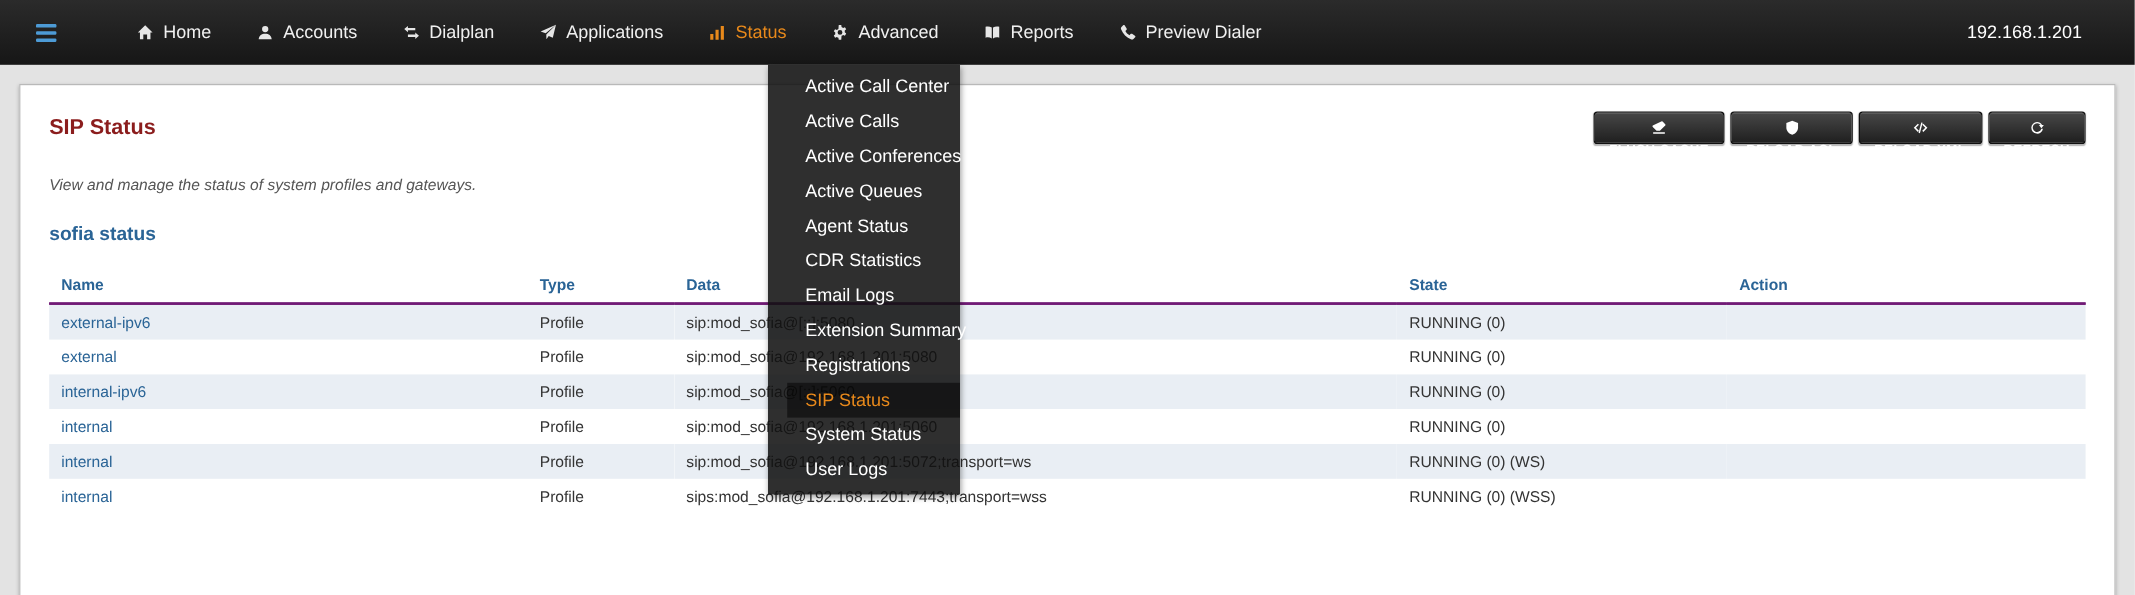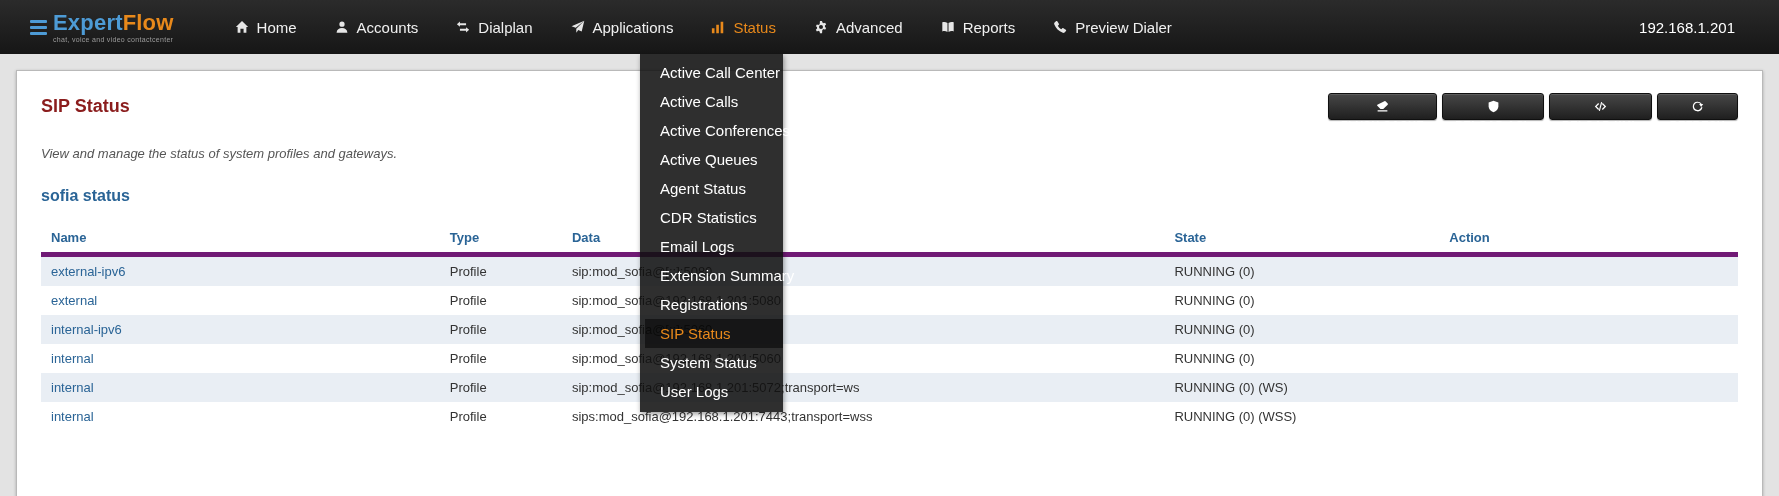--- a/index.html
+++ b/index.html
@@ -36,23 +36,23 @@
   }
   .nav-item .nav-ico { display:flex; align-items:center; color:#e6e6e6; }
   .nav-item.active { color:var(--accent-orange,#e8891b); }
   .nav-item.active .nav-ico { color:var(--accent-orange,#e8891b); }
   .nav-ip { margin-left:auto; padding-right:44px; font-size:15px; color:#fff; }
 
   svg.ico { width:14px; height:14px; fill:currentColor; display:block; }
 
   
   .dropdown {
-    position:absolute; left:640px; top:54px; width:143px;
+    position:absolute; left:640px; top:54px; width:160px;
     background:rgba(16,16,16,0.87);
-    padding:4px 0 6px 5px;
+    padding:4px 0 6px 16px;
     z-index:50;
     box-shadow:1px 2px 5px rgba(0,0,0,.4);
   }
   .menu-item {
     height:29px; display:flex; align-items:center;
     padding:0 15px; font-size:15px; color:#fff; cursor:pointer; white-space:nowrap;
   }
   .menu-item.active { color:var(--accent-orange,#e8891b); background:rgba(0,0,0,.5); }
 
   
@@ -78,43 +78,39 @@
     flex-direction:column;
   }
   .tbtn svg.ico { width:13px; height:13px; }
 
   .page-desc { margin-top:26px; font-size:13px; color:#555;font-style:italic; }
   .section-title { margin-top:26px; font-size:16px; font-weight:bold; color:var(--link-blue,#2a6496); }
 
   table.status { width:100%; border-collapse:collapse; margin-top:18px; table-layout:fixed; }
   table.status th {
     text-align:left; font-size:13px; font-weight:bold; color:var(--link-blue,#2a6496);
-    padding:7px 10px; border-bottom:5px solid #701a75;
+    padding:7px 10px; border-bottom:2px solid #701a75;
   }
   table.status td {
     font-size:13px; color:var(--state-text,#333);
     padding:7px 10px; height:29px; white-space:nowrap; overflow:hidden;margin-top:24px;
   }
   table.status tbody tr:nth-child(odd) { background:var(--row-alt,#e9eef4); }
   table.status a { color:var(--link-blue,#2a6496); text-decoration:none; cursor:pointer; }
 </style>
 </head>
 <body>
 
 <div class="navbar">
   <div class="logo">
     <span class="logo-bars">
         <i></i>
         <i></i>
         <i></i>
       </span>
-    <span class="logo-text">
-      <span class="logo-main"><span class="b1">Expert</span><span class="b2">Flow</span></span>
-      <div class="logo-tag">chat, voice and video contactcenter</div>
-    </span>
   </div>
 
   <div class="nav-item">
     <span class="nav-ico">
         <svg class="ico" viewBox="0 0 16 16">
           <path d="M8 1.2 15 8h-2v6.5H9.8V10H6.2v4.5H3V8H1z"></path>
         </svg>
       </span>
     <span>Home</span>
   </div>

